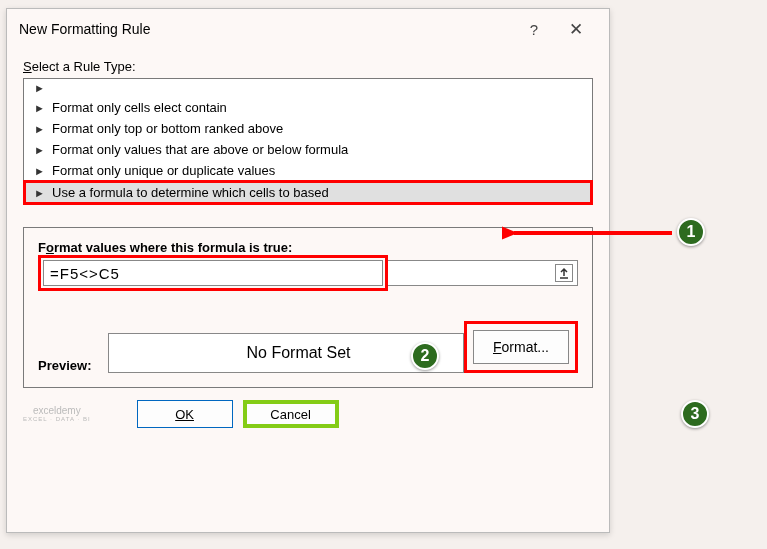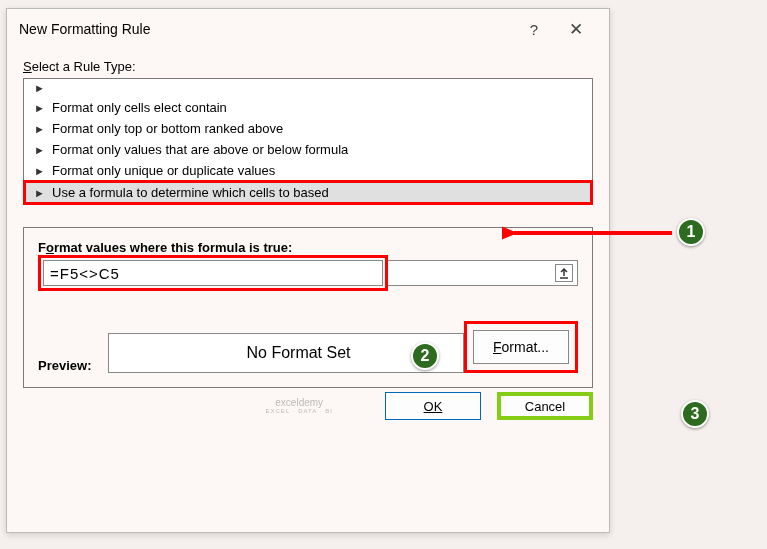--- a/index.html
+++ b/index.html
@@ -132,24 +132,24 @@
   .format-btn {
     width: 96px;
     height: 34px;
     border: 1px solid #888;
     background: #fdfdfd;
     font-family: inherit;
     font-size: 14px;
   }
   .button-row {
     display: flex;
-    justify-content: flex-end;
-    align-items: center;
-    gap: 16px;
-    margin-top: 4px;
+    justify-content: flex-start;
+    align-items: center;
+    gap: 10px;
+    margin-top: 12px;
   }
   .watermark {
     font-size: 10px;
     color: #bbb;
     margin-right: 36px;
     text-align: center;
     line-height: 1.1;
   }
   .watermark .sm { font-size: 6px; letter-spacing: 1px; }
   .dlg-btn {

